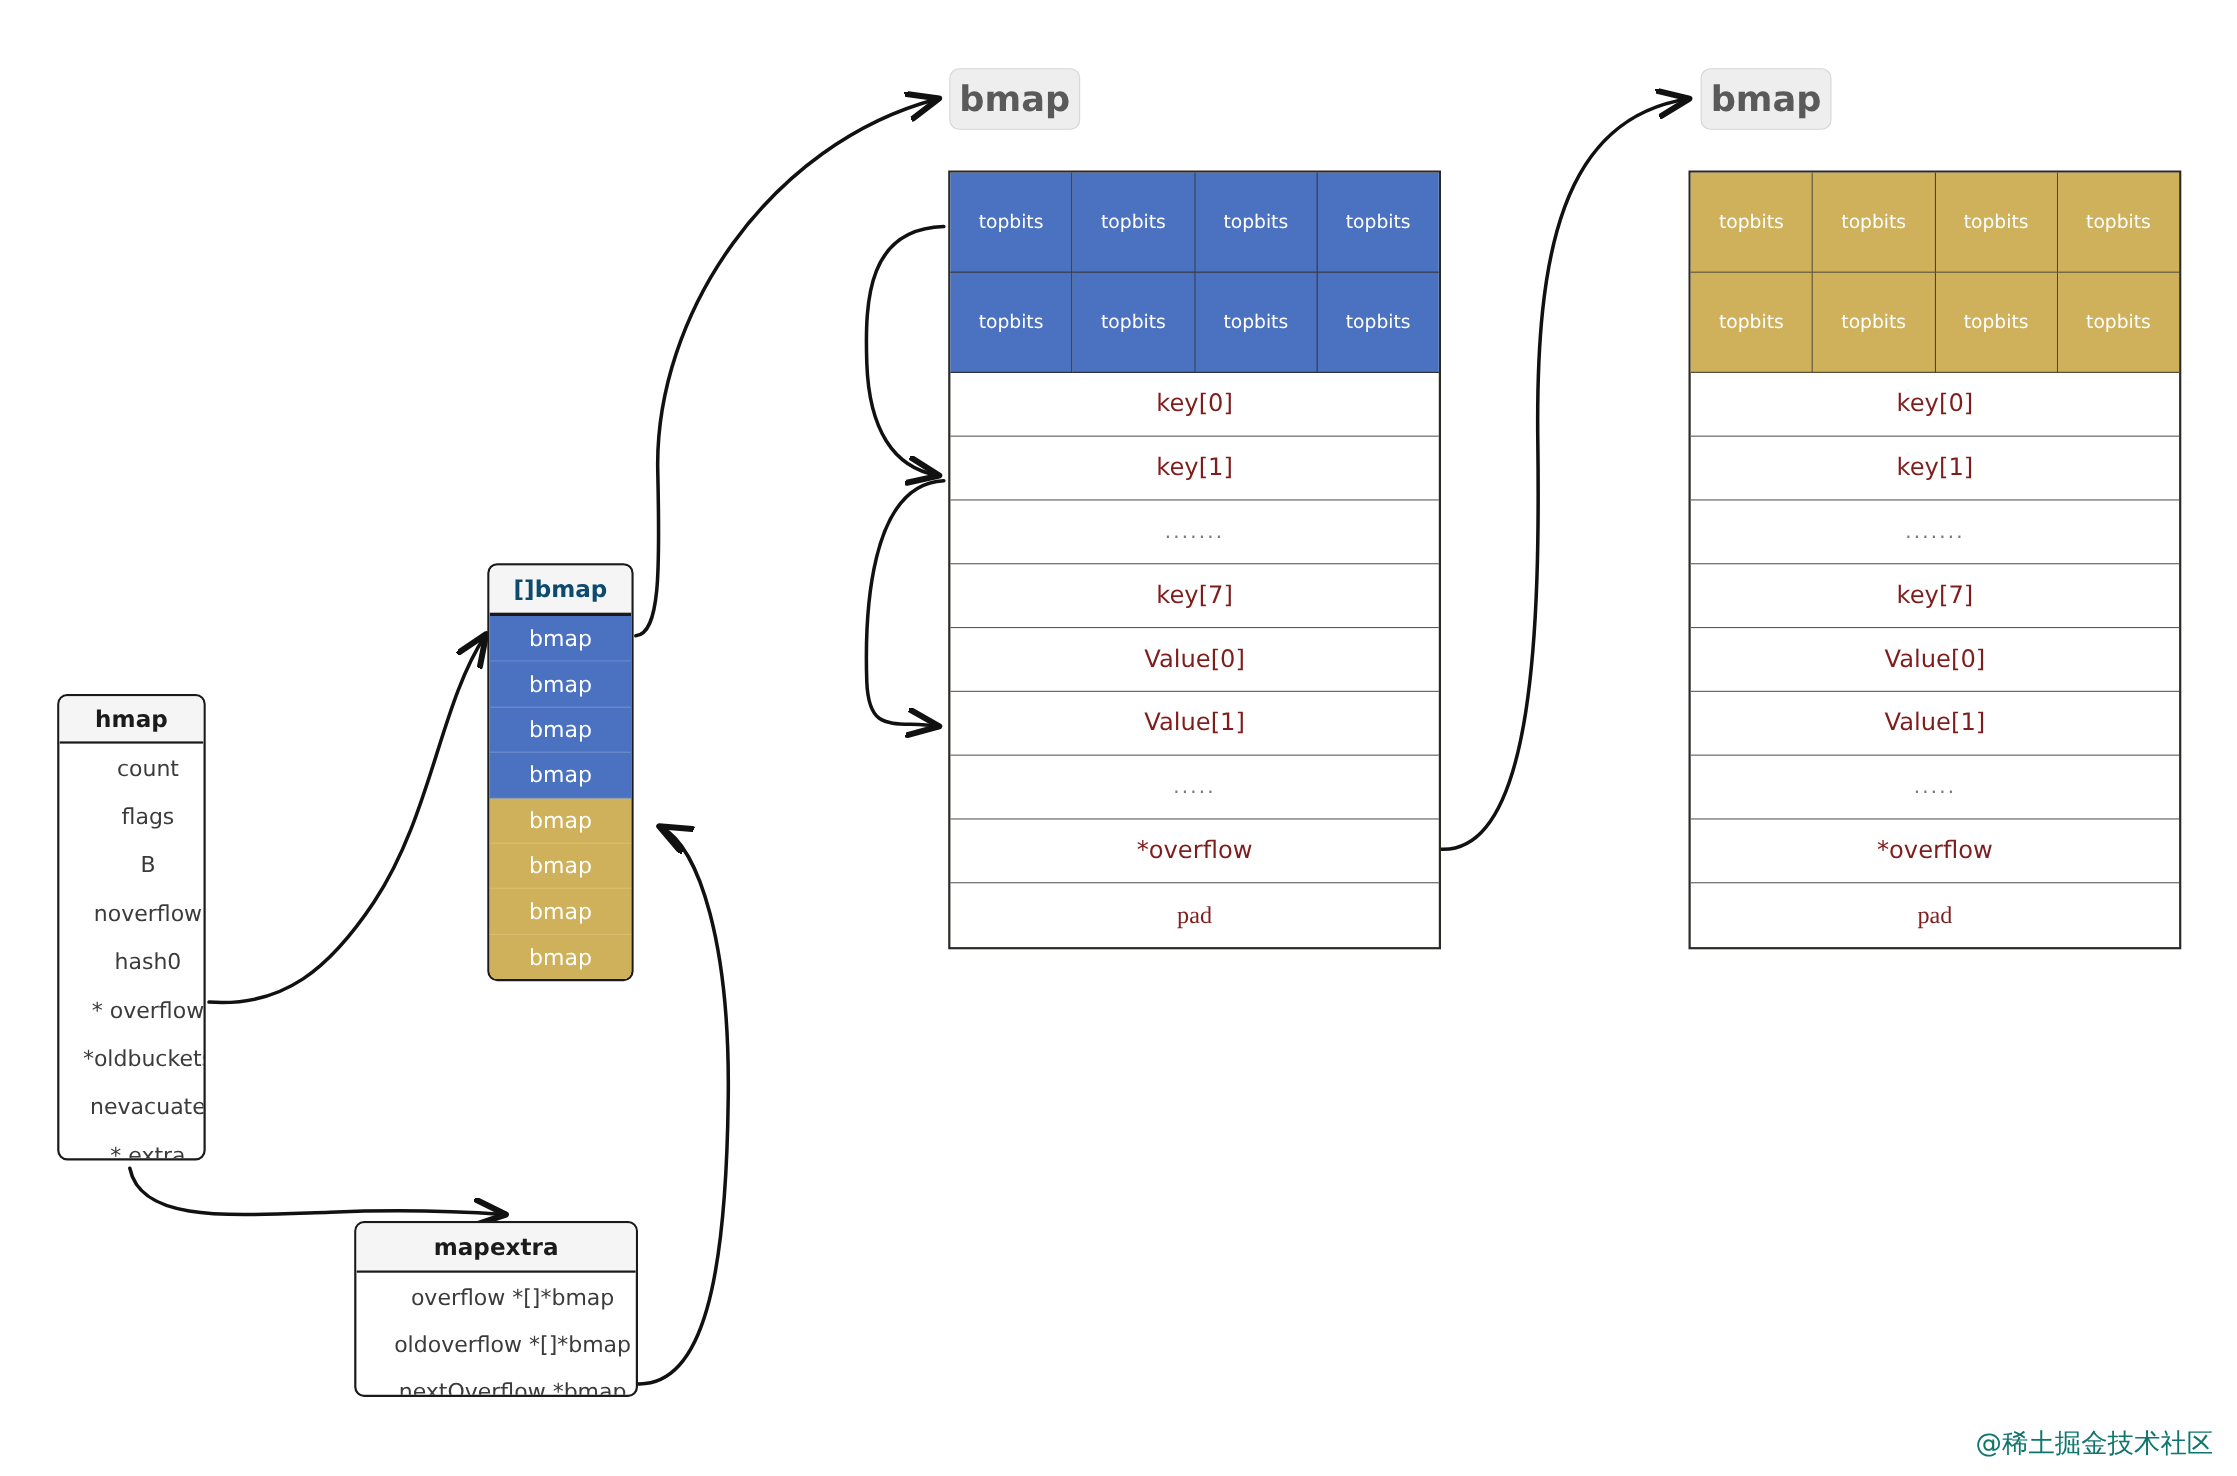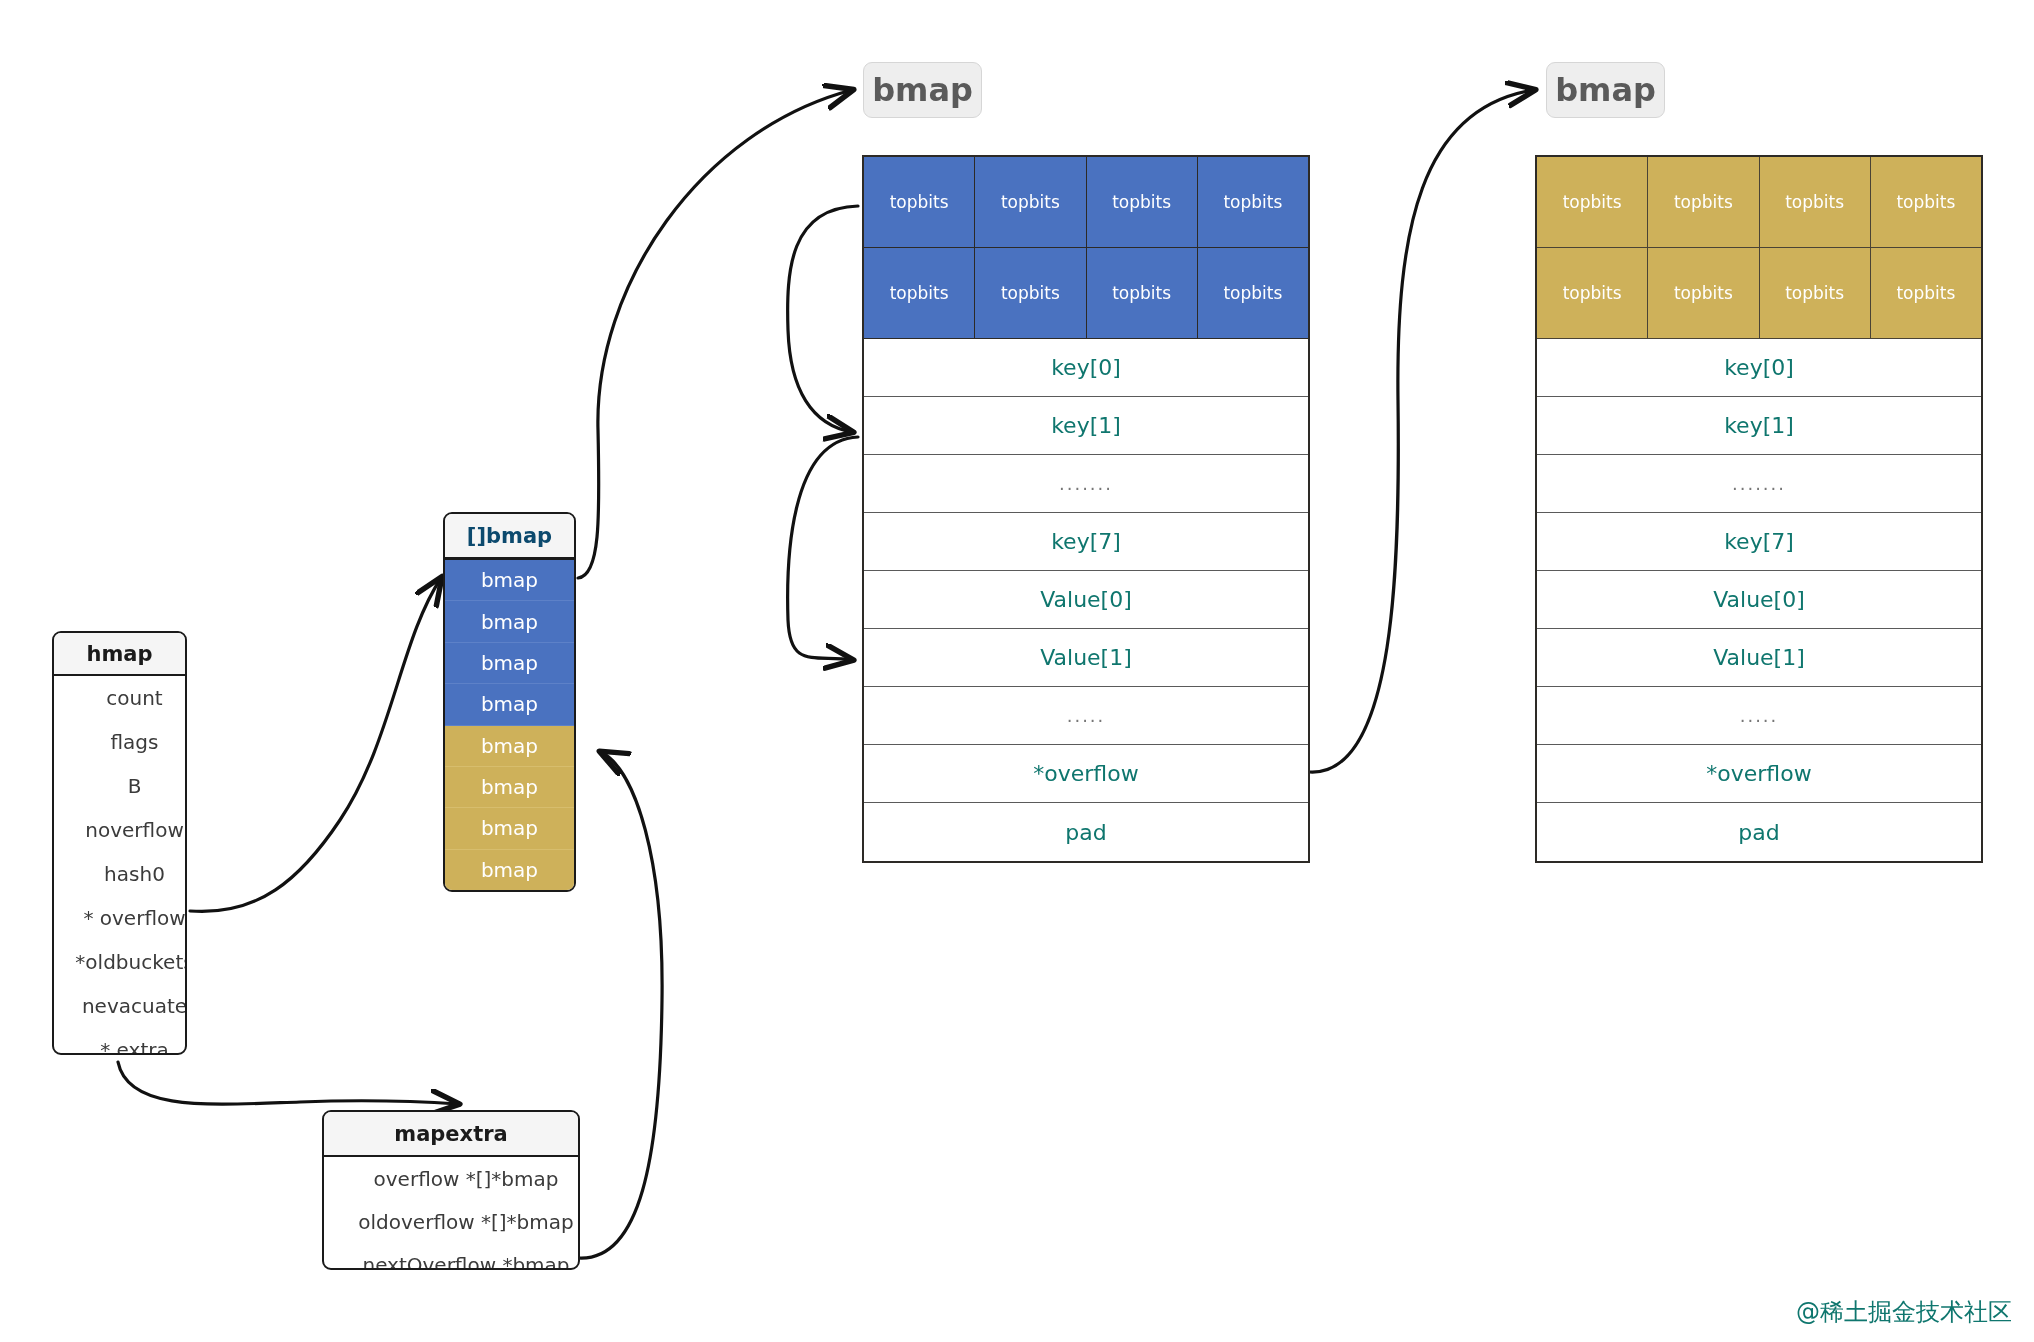--- a/index.html
+++ b/index.html
@@ -100,25 +100,25 @@
     display:flex;align-items:center;justify-content:center;
     font-size:17px;color:#ffffff;
     box-sizing:border-box;
   }
   .bt.blue .topcell{background:#4a72c0;border-right:1.5px solid #2d2a26;border-bottom:1.5px solid #2d2a26;}
   .bt.tan  .topcell{background:#ceb15a;border-right:1.5px solid #4a4335;border-bottom:1.5px solid #4a4335;}
   .bt .topcell:last-child{border-right:none;}
   .bt .frow{
     height:58px;
     display:flex;align-items:center;justify-content:center;
-    font-size:22px;color:#0f766e;
+    font-size:22px;color:#7f1d1d;
     border-bottom:1.5px solid #5a5a5a;
     box-sizing:border-box;
   }
-  .bt .frow:last-child{border-bottom:none;}
+  .bt .frow:last-child{border-bottom:none;font-family:Liberation Serif, serif;}
   .bt .frow.dots{color:#777777;font-size:18px;letter-spacing:2px;}
 
   
   #watermark{
     position:absolute;right:22px;bottom:14px;
     font-size:24px;color:#0f766e;
     font-family:"DejaVu Sans","Liberation Sans",sans-serif;
     z-index:2;white-space:nowrap;
   }
 </style>

